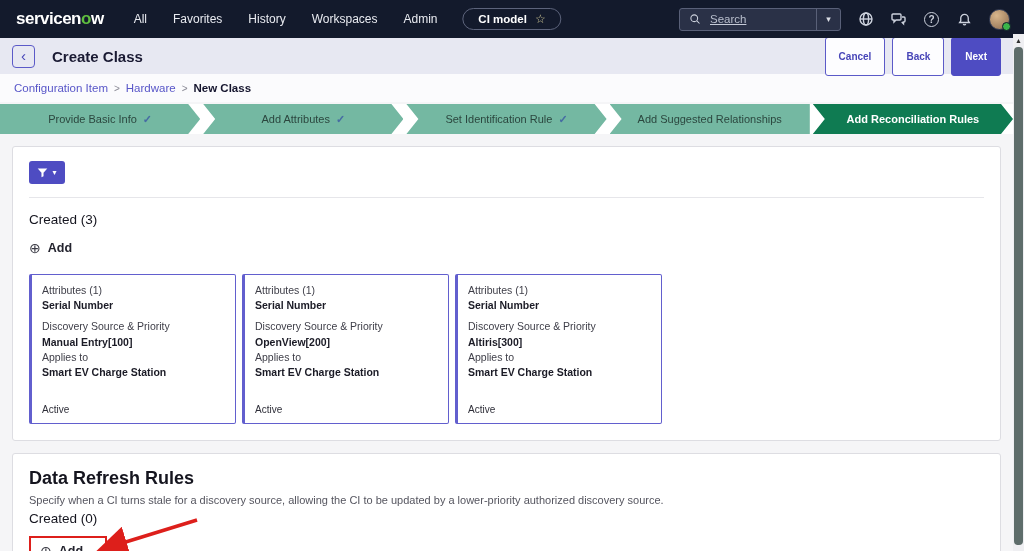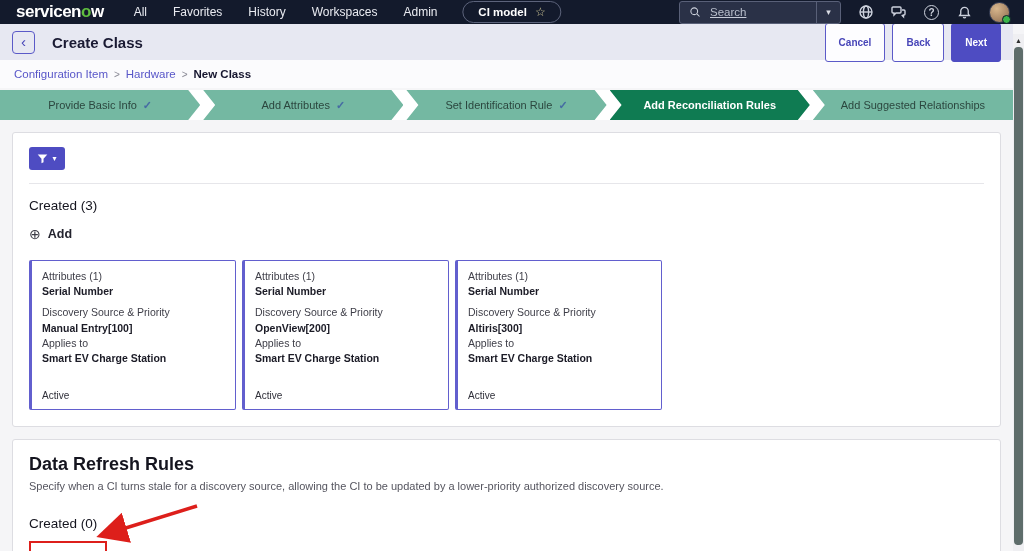--- a/index.html
+++ b/index.html
@@ -17,21 +17,21 @@
     --logo-green:#5FBE3F;
     --scroll-thumb:#5E6D6B;
   }
   *{box-sizing:border-box;}
   html,body{margin:0;padding:0;}
   body{
     width:1024px;height:551px;overflow:hidden;position:relative;
     font-family:"Liberation Sans",sans-serif;background:#F5F5F7;
   }
   
-  .topnav{height:24px;width:1024px;background:var(--nav-bg);display:flex;align-items:center;
+  .topnav{height:38px;width:1024px;background:var(--nav-bg);display:flex;align-items:center;
     padding:0 14px 0 16px;position:relative;z-index:5;}
   .logo{color:#fff;font-weight:bold;font-size:17px;letter-spacing:-0.5px;white-space:nowrap;}
   .logo .o{color:var(--logo-green);}
   .nav-items{display:flex;gap:26px;margin-left:30px;}
   .nav-item{color:#E9EBF1;font-size:12px;cursor:pointer;white-space:nowrap;}
   .pill{position:absolute;left:50%;transform:translateX(-50%);border:1px solid #5C637B;
     border-radius:13px;padding:4px 15px;color:#fff;font-size:11.5px;font-weight:bold;
     display:flex;gap:8px;align-items:center;background:transparent;cursor:pointer;}
   .pill .star{color:#CBC393;font-weight:normal;font-size:12px;line-height:1;}
   .nav-right{margin-left:auto;display:flex;align-items:center;gap:17px;}
@@ -191,25 +191,25 @@
       <span class="check">✓</span>
     </div>
     <div class="step mid">
       <span>Add Attributes</span>
       <span class="check">✓</span>
     </div>
     <div class="step mid">
       <span>Set Identification Rule</span>
       <span class="check">✓</span>
     </div>
+    <div class="step last">
+      <span>Add Suggested Relationships</span>
+    </div>
     <div class="step mid active">
       <span>Add Reconciliation Rules</span>
-    </div>
-    <div class="step last">
-      <span>Add Suggested Relationships</span>
     </div>
   </div>
 
   <div class="content">
 
     <div class="panel">
       <div class="panel-head">
         <button class="filter-btn">
           <svg width="11" height="11" viewBox="0 0 16 16">
               <path d="M1,2 h14 l-5.5,6.5 v5 l-3,1.5 v-6.5 z" fill="#ffffff"></path>
@@ -250,21 +250,21 @@
           <div class="lbl">Applies to</div>
           <div class="val">Smart EV Charge Station</div>
           <div class="status">Active</div>
         </div>
       </div>
     </div>
 
     <div class="panel refresh">
       <h1 class="panel-title">Data Refresh Rules</h1>
       <div class="panel-sub">Specify when a CI turns stale for a discovery source, allowing the CI to be updated by a lower-priority authorized discovery source.</div>
-      <div class="created" style="margin-top:24px;">Created (0)</div>
+      <div class="created" style="margin-top:5px;">Created (0)</div>
       <div class="highlight-box">
         <button class="add-btn">
           <span class="plus">⊕</span>
           <span>Add</span>
         </button>
       </div>
       
       <svg class="anno-arrow">
         <defs>
           <marker id="arrowhead" markerWidth="9" markerHeight="9" refX="7" refY="4.5" orient="auto">

